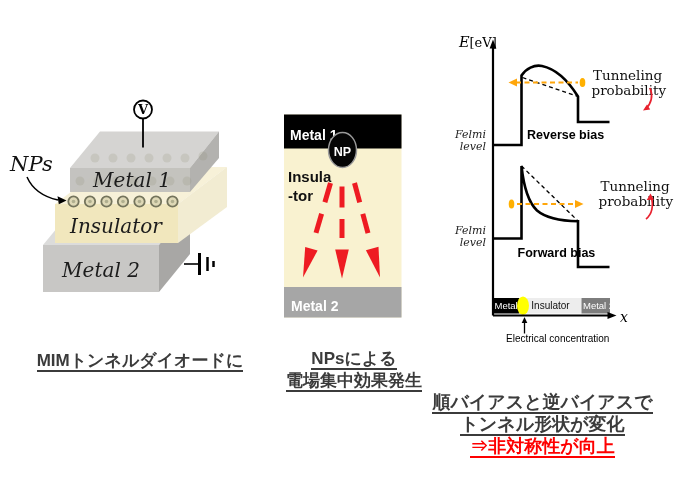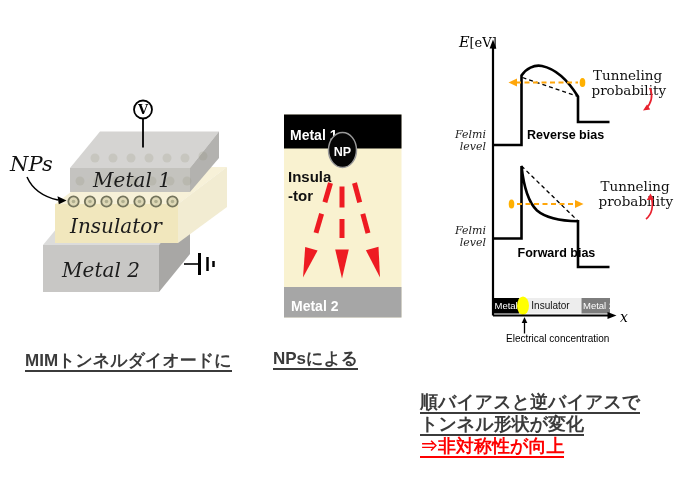--- a/index.html
+++ b/index.html
@@ -36,21 +36,21 @@
   .orange-dash{fill:none;stroke:var(--orange,#ffa60a);stroke-width:2.2;stroke-dasharray:5 3.5}
   .orange-fill{fill:var(--orange,#ffa60a)}
   .dot-orange{fill:var(--dot_orange,#ffb000)}
   .red-stroke{fill:none;stroke:var(--red,#e8212e);stroke-width:1.7}
   .red-fill{fill:var(--red,#e8212e)}
   .field-dash{fill:none;stroke:var(--arrow_red,#ee1b22);stroke-width:5}
   .field-head{fill:var(--arrow_red,#ee1b22)}
   .yellow-fill{fill:var(--yellow,#ffff00)}
 
   
-  .caption{position:absolute;font-weight:bold;color:var(--caption_text,#3b3b3b)}
+  .caption{position:absolute;text-align:center;font-weight:bold;color:var(--caption_text,#3b3b3b)}
   .caption div{line-height:21px}
   .caption .u{display:inline-block;border-bottom:2px solid currentColor;line-height:1.12}
   #caption-left{left:25px;top:350px;width:230px;font-size:17px}
   #caption-mid{left:273px;top:348px;width:162px;font-size:17px}
   #caption-right{left:420px;top:392px;width:245px;font-size:18px}
   #caption-right div{line-height:21.5px}
   .cap-red{color:var(--caption_red,#fe0000)}
 </style>
 </head>
 <body>
@@ -228,19 +228,20 @@
     <text class="conc-text" x="506" y="341.5">Electrical concentration</text>
   </g>
 </svg>
 
 <div class="caption" id="caption-left">
   <div><span class="u">MIMトンネルダイオードに</span></div>
 </div>
 
 <div class="caption" id="caption-mid">
   <div><span class="u">NPsによる</span></div>
+  <div><span class="u">電場集中効果発生</span></div>
 </div>
 
 <div class="caption" id="caption-right">
   <div><span class="u">順バイアスと逆バイアスで</span></div>
   <div><span class="u">トンネル形状が変化</span></div>
   <div class="cap-red"><span class="u">⇒非対称性が向上</span></div>
 </div>
 
 </body></html>

